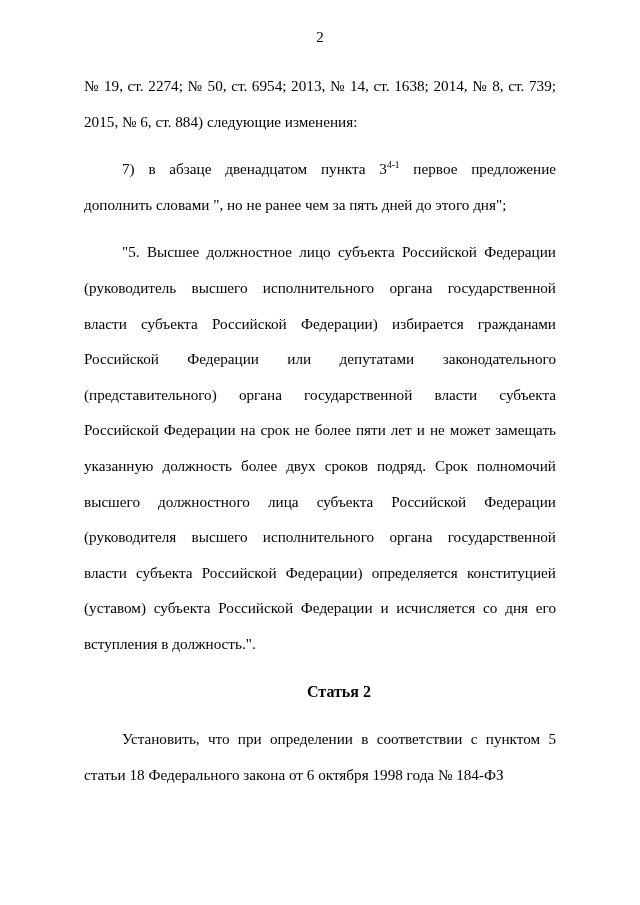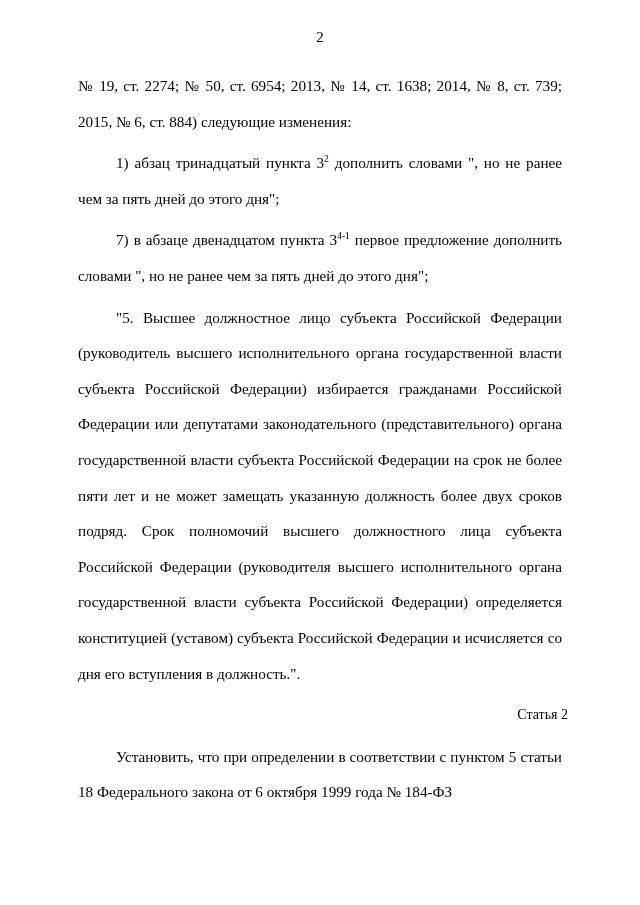--- a/index.html
+++ b/index.html
@@ -27,56 +27,55 @@
     font-size: 15px;
     line-height: 18px;
     margin: 0 0 22px 0;
     letter-spacing: 0.2px;
   }
   .para {
     font-size: 15.2px;
     line-height: 35.6px;
     text-align: justify;
     text-justify: inter-word;
-    margin: 6px;
+    margin: 12px;
     hyphens: none;
   }
   .para.indent {
     text-indent: 38px;
   }
   .para.noindent {
     text-indent: 0;
   }
   .heading {
-    font-size: 14px;
+    font-size: 16px;
     line-height: 35.6px;
-    font-weight: normal;
+    font-weight: bold;
     text-indent: 38px;
-    text-align: right;
+    text-align: center;
     margin: 0;
   }
   sup {
     font-size: 9.5px;
     vertical-align: super;
     line-height: 0;
   }
 </style>
 </head>
 <body>
 
 <div class="page">
 
   <div class="page-number">2</div>
 
   <p class="para noindent">№ 19, ст. 2274; № 50, ст. 6954; 2013, № 14, ст. 1638; 2014, № 8, ст. 739; 2015, № 6, ст. 884) следующие изменения:</p>
 
-  <p class="para indent"><span>1) абзац тринадцатый пункта 3</span><sup>2</sup><span> дополнить словами ", но не ранее чем за пять дней до этого дня";</span></p>
 
   <p class="para indent"><span>7) в абзаце двенадцатом пункта 3</span><sup>4-1</sup><span> первое предложение дополнить словами ", но не ранее чем за пять дней до этого дня";</span></p>
 
 
   <p class="para indent">"5. Высшее должностное лицо субъекта Российской Федерации (руководитель высшего исполнительного органа государственной власти субъекта Российской Федерации) избирается гражданами Российской Федерации или депутатами законодательного (представительного) органа государственной власти субъекта Российской Федерации на срок не более пяти лет и не может замещать указанную должность более двух сроков подряд. Срок полномочий высшего должностного лица субъекта Российской Федерации (руководителя высшего исполнительного органа государственной власти субъекта Российской Федерации) определяется конституцией (уставом) субъекта Российской Федерации и исчисляется со дня его вступления в должность.".</p>
 
   <p class="heading">Статья 2</p>
 
-  <p class="para indent">Установить, что при определении в соответствии с пунктом 5 статьи 18 Федерального закона от 6 октября 1999 года № 184-ФЗ</p>
+  <p class="para indent">Установить, что при определении в соответствии с пунктом 5 статьи 18 Федерального закона от 6 октября 1998 года № 184-ФЗ</p>
 
 </div>
 
 </body></html>

